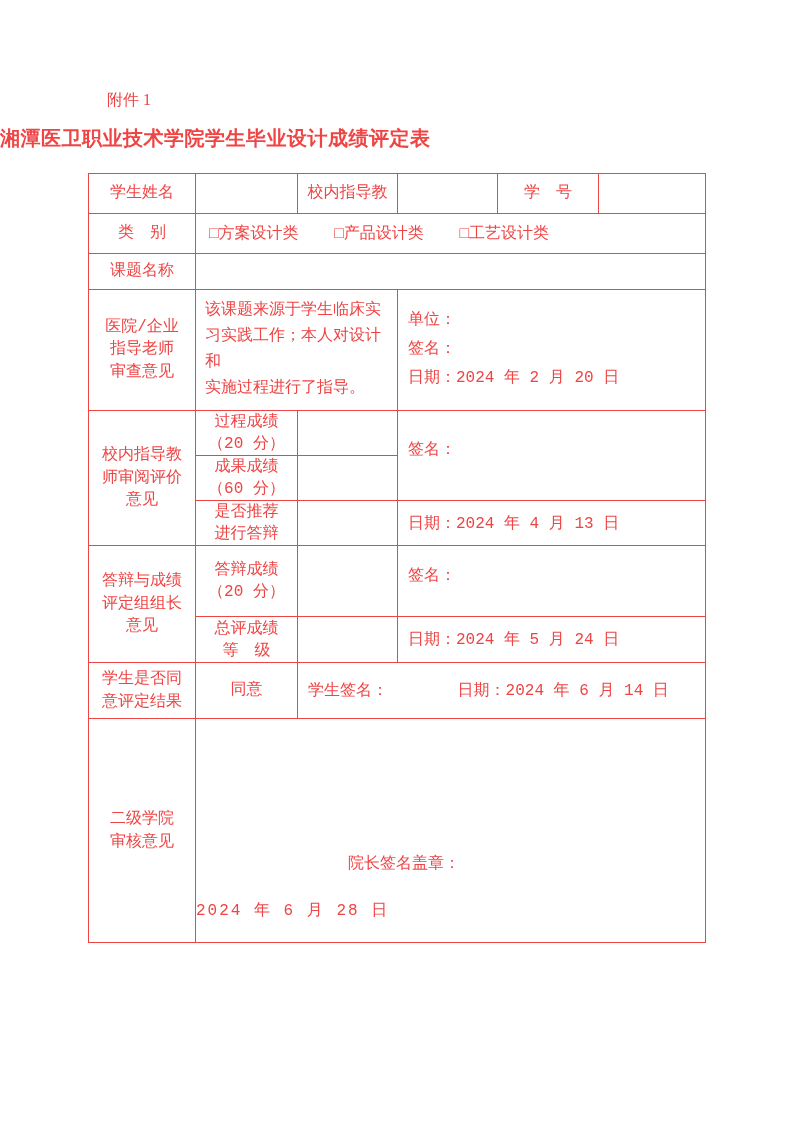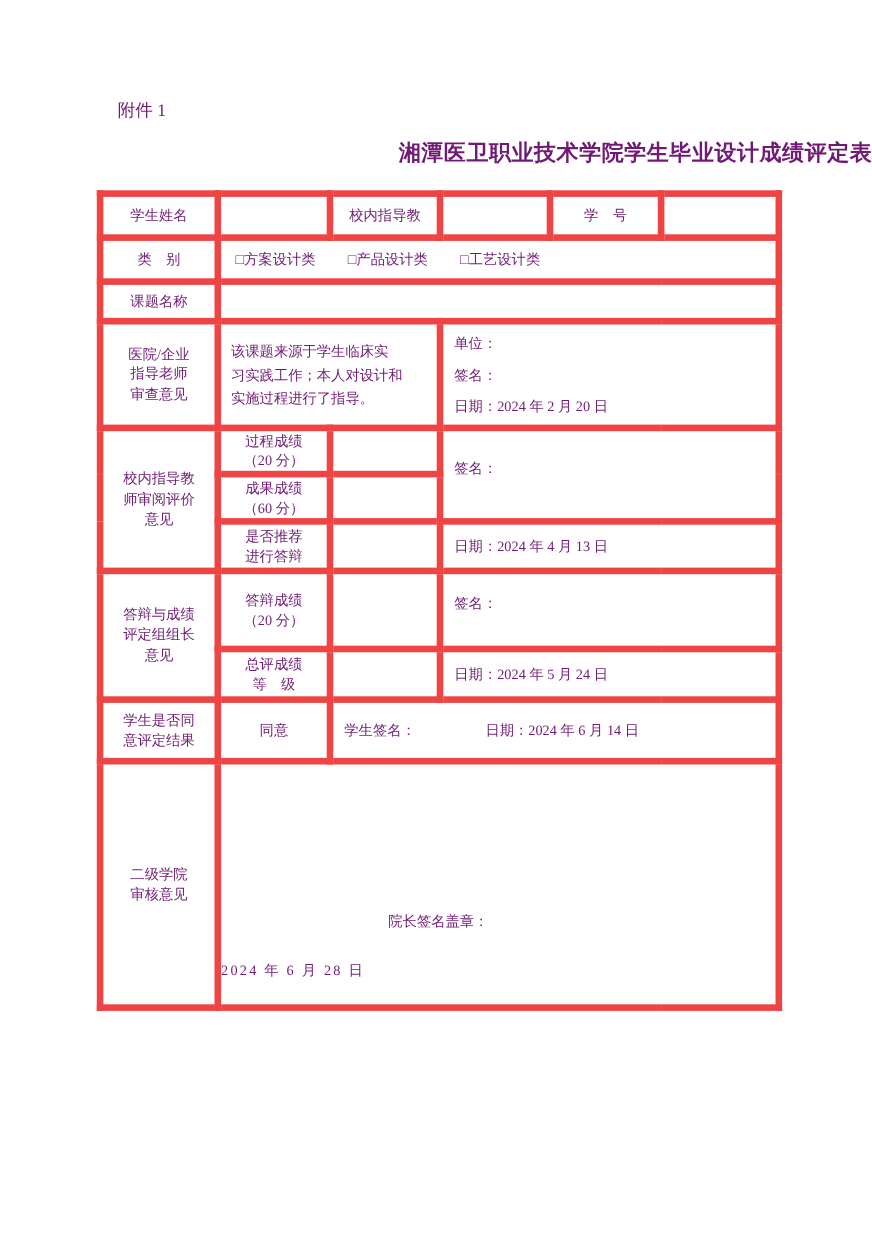--- a/index.html
+++ b/index.html
@@ -3,48 +3,49 @@
 <meta charset="utf-8">
 <style>
   * { margin: 0; padding: 0; box-sizing: border-box; }
   html, body { background: #ffffff; }
   .page {
     position: relative;
     width: 793px;
     height: 1122px;
     background: #ffffff;
     font-family: "Liberation Serif", "DejaVu Serif", serif;
-    color: #701a75;
+    color: #ef4444;
     overflow: hidden;
   }
   .attachment {
     padding-top: 90px;
     margin-left: 107px;
     font-size: 16px;
     white-space: nowrap;
   }
   .doc-title {
     margin-top: 14px;
-    text-align: right;
+    text-align: left;
     font-size: 20px;
     font-weight: bold;
     white-space: nowrap;
     letter-spacing: 0.5px;
   }
   table.form {
     border-collapse: collapse;
     table-layout: fixed;
     margin: 21px 0 0 88px;
     width: 617px;
   }
   table.form td {
-    border: 6px solid #ef4444;
-    font-size: 13px;
+    border: 1px solid #ef4444;
+    font-size: 16px;
     vertical-align: middle;
     overflow: hidden;
+    font-family: Liberation Mono, monospace;
   }
   .lbl {
     text-align: center;
     white-space: pre-line;
     line-height: 1.42;
   }
   .sub {
     text-align: center;
     white-space: pre-line;
     line-height: 1.38;

